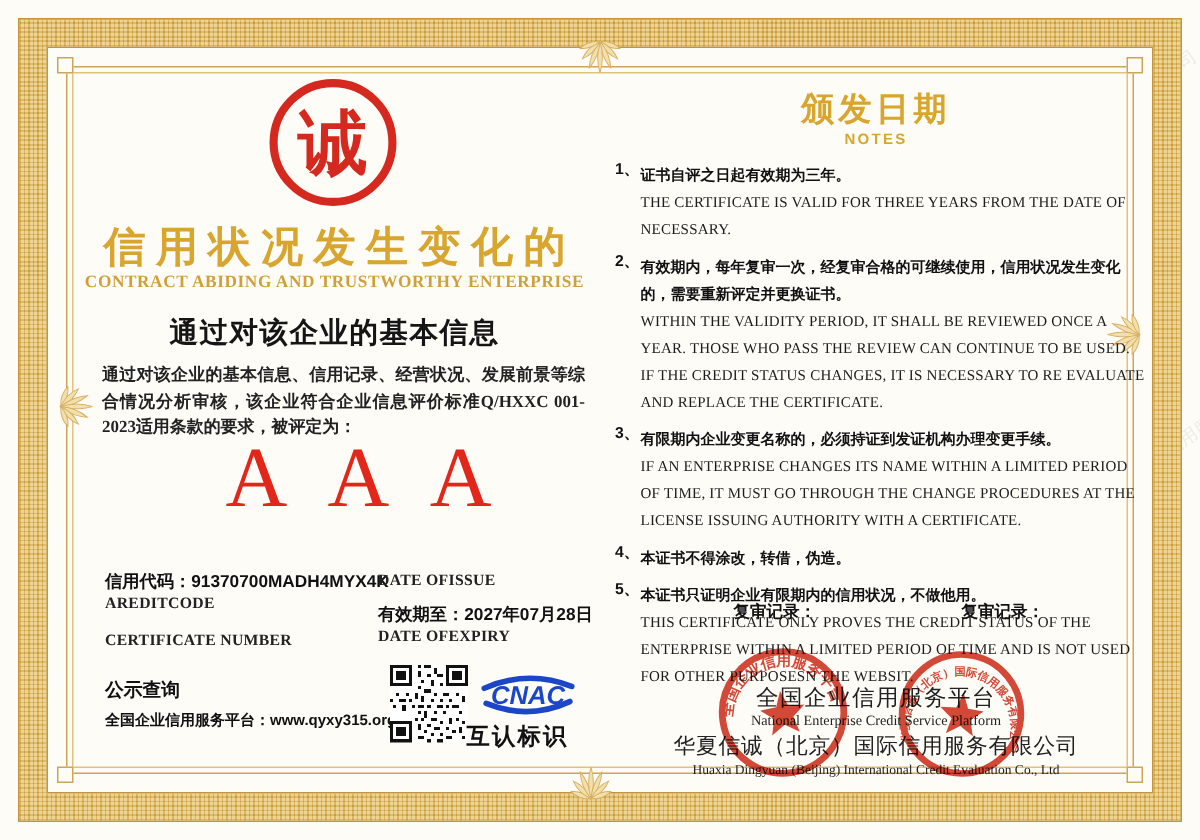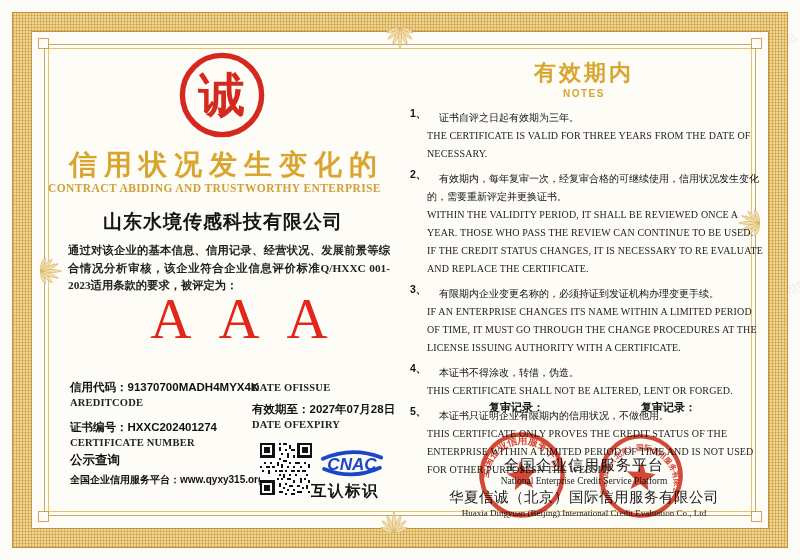--- a/index.html
+++ b/index.html
@@ -21,21 +21,21 @@
   .lotus.bottom{left:362px;top:508px;}
   .lotus.left{left:20px;top:258px;transform:rotate(90deg);}
   .lotus.right{left:716px;top:210px;transform:rotate(-90deg);}
   
   .wm{position:absolute;font-size:12px;color:#7d7668;opacity:.12;white-space:nowrap;
       transform:rotate(-35deg);pointer-events:none;}
   
   .logo{position:absolute;left:177px;top:50px;width:90px;height:90px;}
   .title{position:absolute;left:48px;top:146px;width:350px;text-align:center;
          font-size:28px;font-weight:bold;color:#D8A52F;letter-spacing:7px;padding-left:7px;box-sizing:border-box;}
-  .subtitle{position:absolute;left:48px;top:182px;width:350px;text-align:left;
+  .subtitle{position:absolute;left:48px;top:182px;width:350px;text-align:center;
             font-family:"Liberation Serif",serif;font-weight:bold;font-size:11.5px;color:#CFA038;letter-spacing:.4px;}
   .company{position:absolute;left:48px;top:209px;width:350px;text-align:center;
            font-size:19px;font-weight:bold;color:#151515;letter-spacing:1px;}
   .eval-text{position:absolute;left:68px;top:242px;width:322px;text-align:justify;
              font-family:"Liberation Serif",serif;font-weight:bold;font-size:11.3px;line-height:1.55;color:#222;}
   .rating{position:absolute;left:48px;top:286px;width:350px;text-align:center;
           font-family:"Liberation Serif",serif;font-size:57px;color:#E2261A;letter-spacing:27px;padding-left:27px;box-sizing:border-box;margin-left:16px;}
   .field{position:absolute;text-align:left;}
   .field .lv{font-size:11.5px;font-weight:bold;color:#111;white-space:nowrap;}
   .field .sub{font-family:"Liberation Serif",serif;font-weight:600;font-size:10.5px;color:#222;margin-top:2px;letter-spacing:.2px;}
@@ -50,21 +50,21 @@
   .cnac-label{position:absolute;left:311px;top:481px;font-size:15.5px;font-weight:bold;color:#111;letter-spacing:1.5px;white-space:nowrap;}
   
   .notes-title{position:absolute;left:408px;top:58px;width:352px;text-align:center;
                font-size:22px;font-weight:bold;color:#D8A52F;letter-spacing:3px;}
   .notes-sub{position:absolute;left:408px;top:88px;width:352px;text-align:center;
              font-size:10px;font-weight:bold;color:#D8A52F;letter-spacing:1.5px;}
   .notes-list{position:absolute;left:410px;top:107px;width:354px;}
   .note{display:flex;margin-bottom:7px;}
   .note .num{width:17px;flex:none;font-weight:bold;font-size:10.5px;line-height:1.32;color:#111;}
   .note .body{flex:1;}
-  .note .zh{font-weight:normal;font-size:10px;line-height:1.35;color:#111;margin-left:12px;}
+  .note .zh{font-weight:bold;font-size:10px;line-height:1.35;color:#111;}
   .note .en{font-family:"Liberation Serif",serif;font-size:10px;line-height:1.3;color:#1c1c1c;letter-spacing:.15px;}
   .review{position:absolute;top:400px;font-size:11px;font-weight:bold;color:#111;}
   .review.r1{left:489px}.review.r2{left:641px}
   .footer{position:absolute;left:404px;top:456px;width:360px;text-align:center;z-index:1;}
   .footer .l1{font-size:15px;color:#222;letter-spacing:1px;}
   .footer .l2{font-family:"Liberation Serif",serif;font-size:9.5px;color:#222;margin-top:1px;}
   .footer .l3{font-size:14.5px;color:#222;margin-top:2px;letter-spacing:.5px;}
   .footer .l4{font-family:"Liberation Serif",serif;font-size:9px;color:#222;margin-top:1px;}
   .seal{position:absolute;mix-blend-mode:multiply;opacity:.92;z-index:2;}
   .seal.s1{left:477px;top:430px;width:90px;height:90px;transform:rotate(-8deg);}
@@ -136,33 +136,32 @@
     </g>
   </svg>
 
   <svg class="logo" viewBox="0 0 100 100">
     <circle cx="50" cy="50" r="44" fill="none" stroke="#D5281E" stroke-width="6"></circle>
     <text x="50" y="68" text-anchor="middle" font-family="Liberation Serif,serif" font-weight="bold" font-size="52" fill="#D5281E">诚</text>
   </svg>
 
   <div class="title">信用状况发生变化的</div>
   <div class="subtitle">CONTRACT ABIDING AND TRUSTWORTHY ENTERPRISE</div>
-  <div class="company">山东水境传感科技有限公司</div>
+  <div class="company">通过对该企业的基本信息</div>
   <div class="eval-text">通过对该企业的基本信息、信用记录、经营状况、发展前景等综合情况分析审核，该企业符合企业信息评价标准Q/HXXC 001-2023适用条款的要求，被评定为：</div>
   <div class="rating">AAA</div>
 
   <div class="field f-credit">
     <div class="lv">信用代码：91370700MADH4MYX4K</div>
     <div class="sub">AREDITCODE</div>
   </div>
   <div class="field f-issue">
     <div class="sub">DATE OFISSUE</div>
   </div>
   <div class="field f-cert">
-    <div class="lv">证书编号：HXXC202401274</div>
     <div class="sub">CERTIFICATE NUMBER</div>
   </div>
   <div class="field f-expiry">
     <div class="lv">有效期至：2027年07月28日</div>
     <div class="sub">DATE OFEXPIRY</div>
   </div>
 
   <div class="query-title">公示查询</div>
   <div class="platform-line">全国企业信用服务平台：www.qyxy315.org.cn</div>
 
@@ -182,21 +181,21 @@
     </g>
   </svg>
 
   <svg class="cnac" viewBox="0 0 120 50">
     <path d="M14 20 Q60 0 106 18" fill="none" stroke="#1C46C8" stroke-width="6" stroke-linecap="round"></path>
     <path d="M16 36 Q60 54 104 34" fill="none" stroke="#1C46C8" stroke-width="6" stroke-linecap="round"></path>
     <text x="60" y="37" text-anchor="middle" font-family="Liberation Sans,sans-serif" font-style="italic" font-weight="bold" font-size="27" fill="#1C46C8">CNAC</text>
   </svg>
   <div class="cnac-label">互认标识</div>
 
-  <div class="notes-title">有效期内</div>
+  <div class="notes-title">颁发日期</div>
   <div class="notes-sub">NOTES</div>
 
   <div class="notes-list">
     <div class="note">
       <span class="num">1、</span>
       <span class="body"><span class="zh">证书自评之日起有效期为三年。</span><br>
       <span class="en">THE CERTIFICATE IS VALID FOR THREE YEARS FROM THE DATE OF NECESSARY.</span></span>
     </div>
     <div class="note">
       <span class="num">2、</span>
@@ -204,21 +203,21 @@
       <span class="en">WITHIN THE VALIDITY PERIOD, IT SHALL BE REVIEWED ONCE A YEAR. THOSE WHO PASS THE REVIEW CAN CONTINUE TO BE USED. IF THE CREDIT STATUS CHANGES, IT IS NECESSARY TO RE EVALUATE AND REPLACE THE CERTIFICATE.</span></span>
     </div>
     <div class="note">
       <span class="num">3、</span>
       <span class="body"><span class="zh">有限期内企业变更名称的，必须持证到发证机构办理变更手续。</span><br>
       <span class="en">IF AN ENTERPRISE CHANGES ITS NAME WITHIN A LIMITED PERIOD OF TIME, IT MUST GO THROUGH THE CHANGE PROCEDURES AT THE LICENSE ISSUING AUTHORITY WITH A CERTIFICATE.</span></span>
     </div>
     <div class="note">
       <span class="num">4、</span>
       <span class="body"><span class="zh">本证书不得涂改，转借，伪造。</span><br>
-      <span class="en">THIS CERTIFICATE SHALL NOT BE ALTERED, LENT OR FORGED.</span></span>
+      </span>
     </div>
     <div class="note">
       <span class="num">5、</span>
       <span class="body"><span class="zh">本证书只证明企业有限期内的信用状况，不做他用。</span><br>
       <span class="en">THIS CERTIFICATE ONLY PROVES THE CREDIT STATUS OF THE ENTERPRISE WITHIN A LIMITED PERIOD OF TIME AND IS NOT USED FOR OTHER PURPOSESN THE WEBSIT.</span></span>
     </div>
   </div>
 
   <div class="review r1">复审记录：</div>
   <div class="review r2">复审记录：</div>

